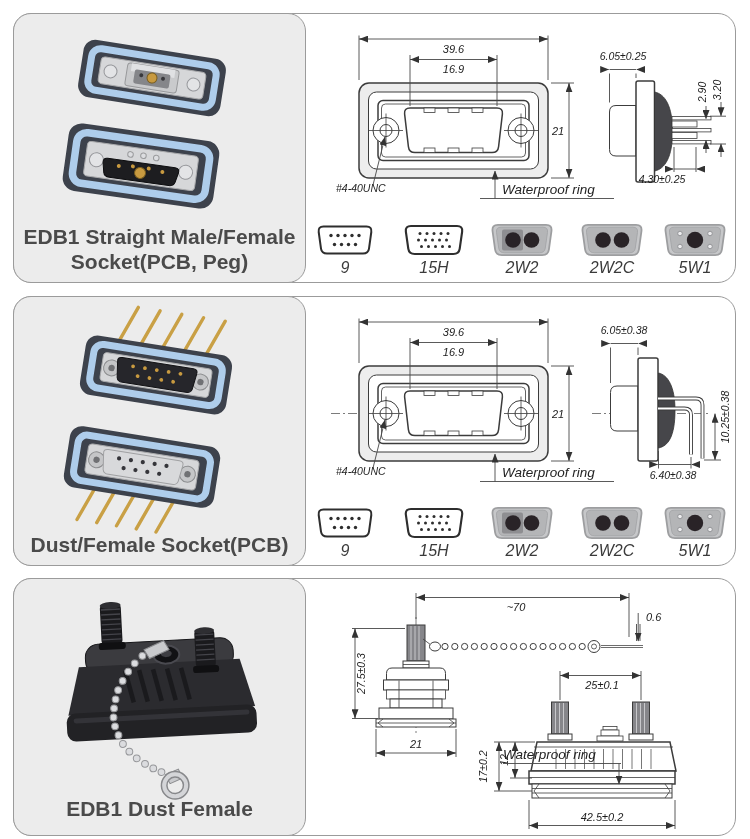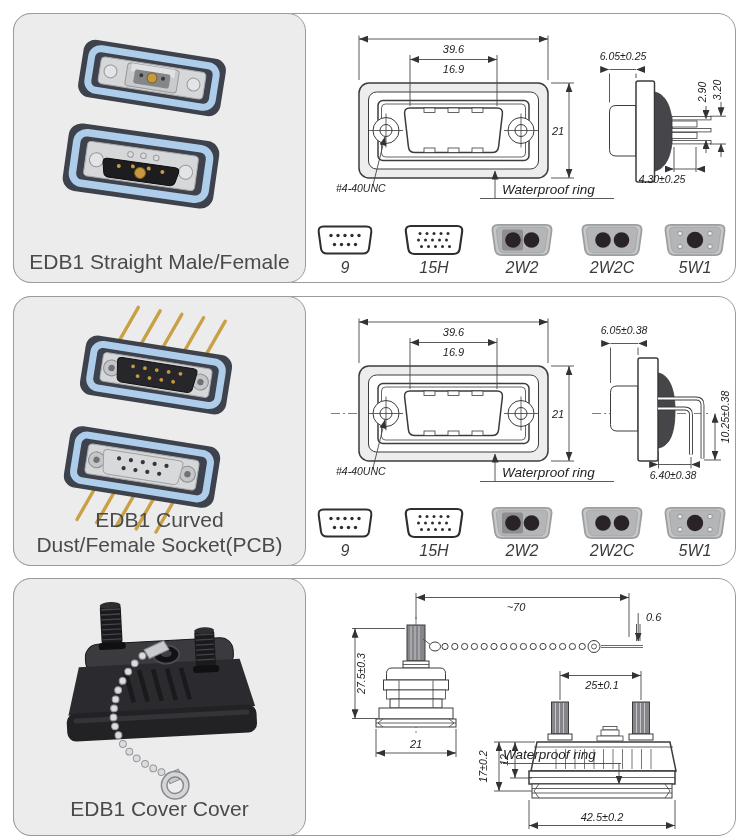--- a/index.html
+++ b/index.html
@@ -3,21 +3,21 @@
 <meta charset="utf-8">
 <style>
   html,body{margin:0;padding:0;}
   body{width:750px;height:839px;position:relative;background:#fff;font-family:"Liberation Sans",sans-serif;}
   .panel{position:absolute;left:13px;width:723px;background:#fff;border:1px solid #9b9b9b;border-radius:18px;box-sizing:border-box;}
   #panel-straight{top:13px;height:270px;}
   #panel-curved{top:296px;height:270px;}
   #panel-dust{top:578px;height:258px;}
   .photo{position:absolute;left:-1px;top:-1px;width:293px;height:calc(100% + 2px);background:#ececec;border:1px solid #9b9b9b;border-radius:18px;box-sizing:border-box;overflow:hidden;}
   .drawing{position:absolute;left:292px;top:0;width:431px;height:100%;font-style:italic;}
-  .caption{position:absolute;left:0;right:0;bottom:7px;text-align:center;font-size:21px;line-height:1.22;color:#4a4a4a;}
+  .caption{position:absolute;left:0;right:0;bottom:7px;text-align:center;font-size:21px;line-height:1.22;color:#4a4a4a;font-weight:bold;}
   #panel-dust .caption{bottom:13px;}
   
   .l{stroke:#3c3c3c;fill:none;}
   .w2{stroke-width:1.5;} .w1{stroke-width:1;} .w0{stroke-width:.8;}
   .wh{fill:#ffffff;}
   .rg{fill:#ededed;}
   .d{stroke:#474747;stroke-width:.9;fill:none;}
   .cl{stroke:#5a5a5a;stroke-width:.8;stroke-dasharray:9 3 2 3;fill:none;}
   .dim{font-size:11px;fill:#1c1c1c;}
   .dimS{font-size:10.5px;fill:#1c1c1c;}
@@ -65,20 +65,21 @@
         <path d="M-34,-3 H34 Q39,-3 38,2 L36,11.5 Q35,15.5 30,15.5 H-30 Q-35,15.5 -36,11.5 L-38,2 Q-39,-3 -34,-3 Z" fill="#1d1d20" stroke="#0d0d0f"></path>
         <circle cx="0" cy="7" r="5.5" fill="#c89a40" stroke="#7a5e1e"></circle>
         <circle cx="-22" cy="3" r="2" fill="#c89a40"></circle>
         <circle cx="-8" cy="1.5" r="2" fill="#c89a40"></circle>
         <circle cx="8" cy="1.5" r="2" fill="#c89a40"></circle>
         <circle cx="22" cy="3" r="2" fill="#c89a40"></circle>
       </g>
     </svg>
     <div class="caption">
       <div>EDB1 Straight Male/Female</div>
+      <div>Socket(PCB, Peg)</div>
     </div>
   </div>
 
   <div class="drawing">
   <svg width="431" height="268" viewBox="0 0 431 268">
 
     <g>
       <rect class="l w2 rg" x="53" y="69" width="189" height="95" rx="10"></rect>
       <rect class="l w1 wh" x="62.5" y="78" width="170" height="77" rx="8"></rect>
       <rect class="l w2" x="72" y="86.5" width="151" height="60" rx="5" fill="none"></rect>
@@ -277,21 +278,20 @@
             <circle cx="12" cy="-5" r="2.1"></circle>
             <circle cx="24" cy="-5" r="2.1"></circle>
           <circle cx="-18" cy="4" r="2.1"></circle>
             <circle cx="-6" cy="4" r="2.1"></circle>
             <circle cx="6" cy="4" r="2.1"></circle>
             <circle cx="18" cy="4" r="2.1"></circle>
         </g>
       </g>
     </svg>
     <div class="caption">
-      <div>EDB1 Curved</div>
       <div>Dust/Female Socket(PCB)</div>
     </div>
   </div>
 
   <div class="drawing">
   <svg width="431" height="268" viewBox="0 0 431 268">
     <line class="cl" x1="25" y1="116.5" x2="53" y2="116.5"></line>
     <line class="cl" x1="286" y1="116.5" x2="404" y2="116.5"></line>
 
     <g>
@@ -495,21 +495,21 @@
             <circle cx="-19" cy="76" r="3.4"></circle>
             <circle cx="-11" cy="81" r="3.4"></circle>
           <circle cx="-3" cy="85" r="3.4"></circle>
         </g>
         <path d="M1,88 L14,83 L18,92 L5,97 Z" fill="#c9cacd" stroke="#8b8c8f"></path>
         <circle cx="10" cy="99" r="11" fill="none" stroke="#87888b" stroke-width="7"></circle>
         <circle cx="10" cy="99" r="11" fill="none" stroke="#d4d5d8" stroke-width="4"></circle>
       </g>
     </svg>
     <div class="caption">
-      <div>EDB1 Cover Cover</div>
+      <div>EDB1 Dust Female</div>
     </div>
   </div>
 
   <div class="drawing">
   <svg width="431" height="256" viewBox="0 0 431 256">
 
     <g>
       <line class="cl" x1="110" y1="38" x2="110" y2="155"></line>
       <rect x="101" y="46" width="18" height="36" fill="#86868a" stroke="#3c3c3c"></rect>
       <g stroke="#d9d9dc" stroke-width=".8">

